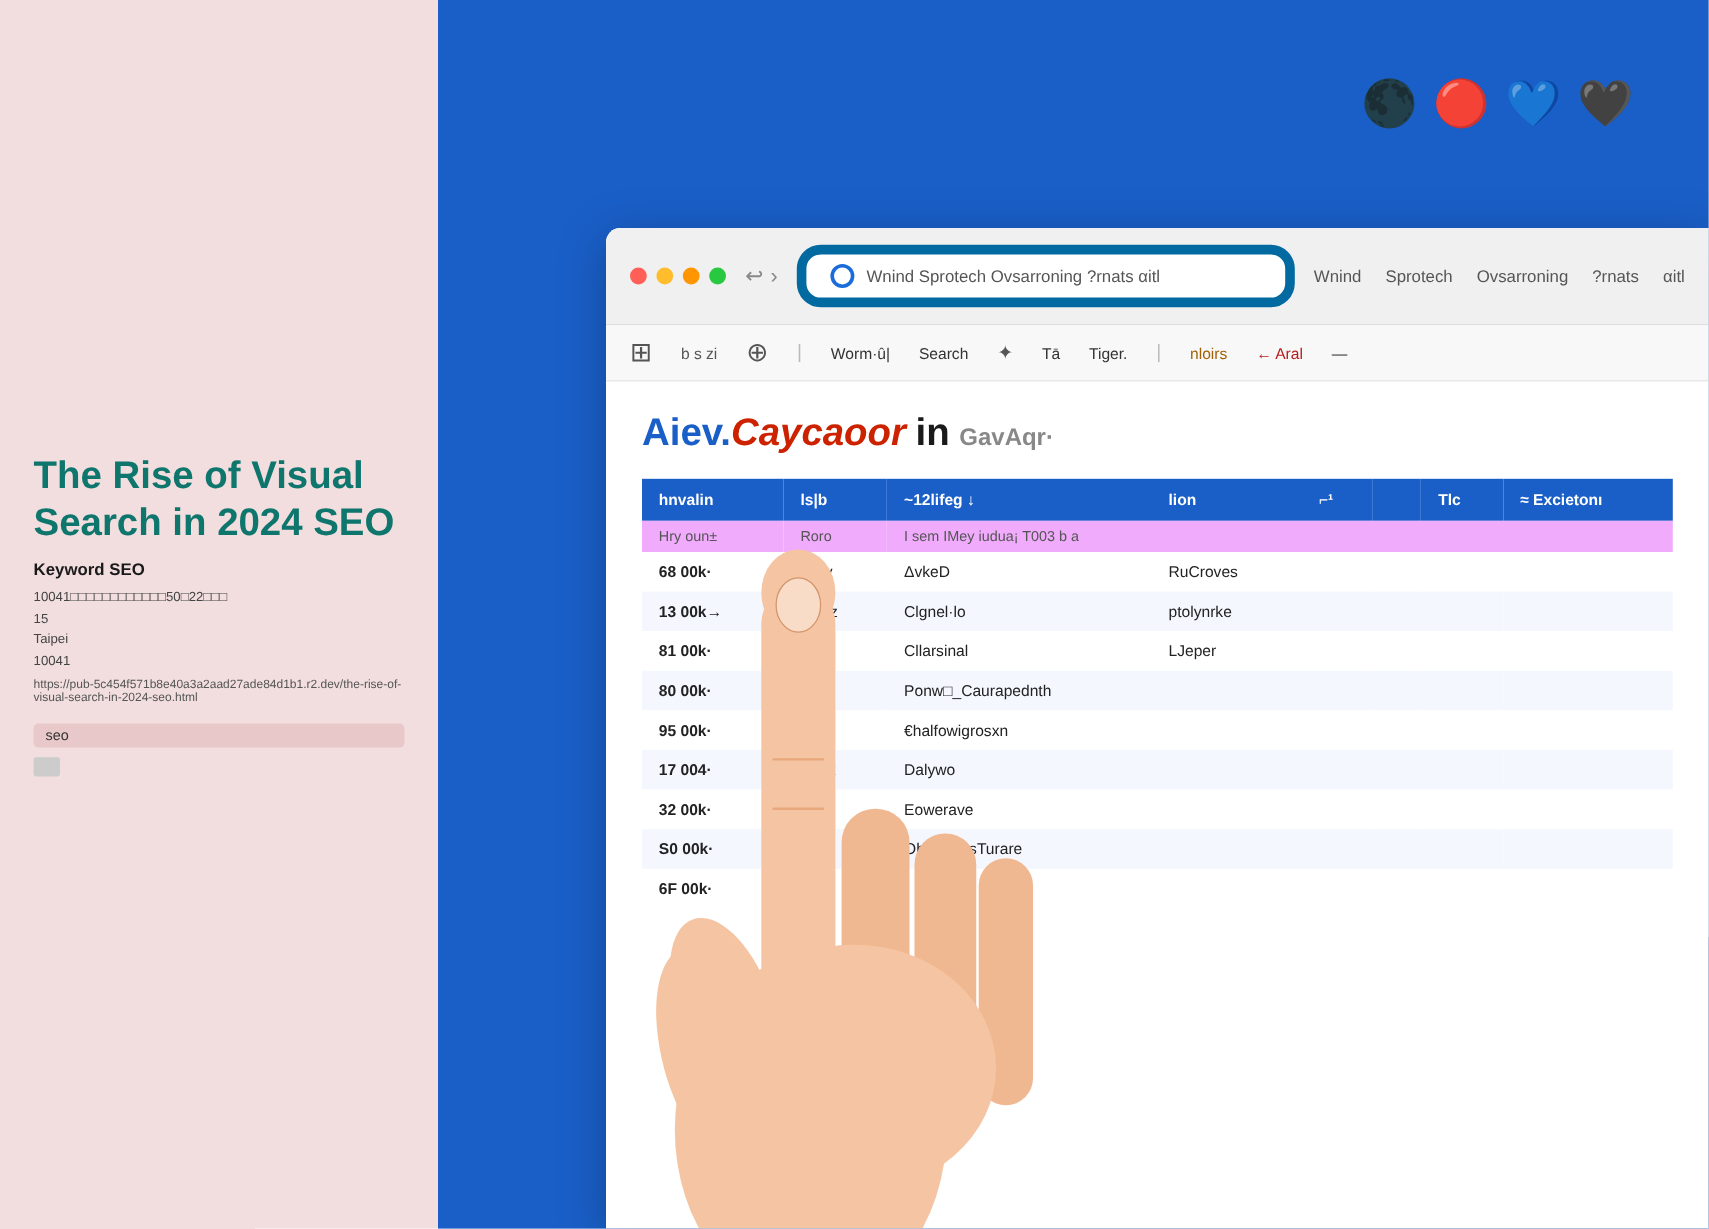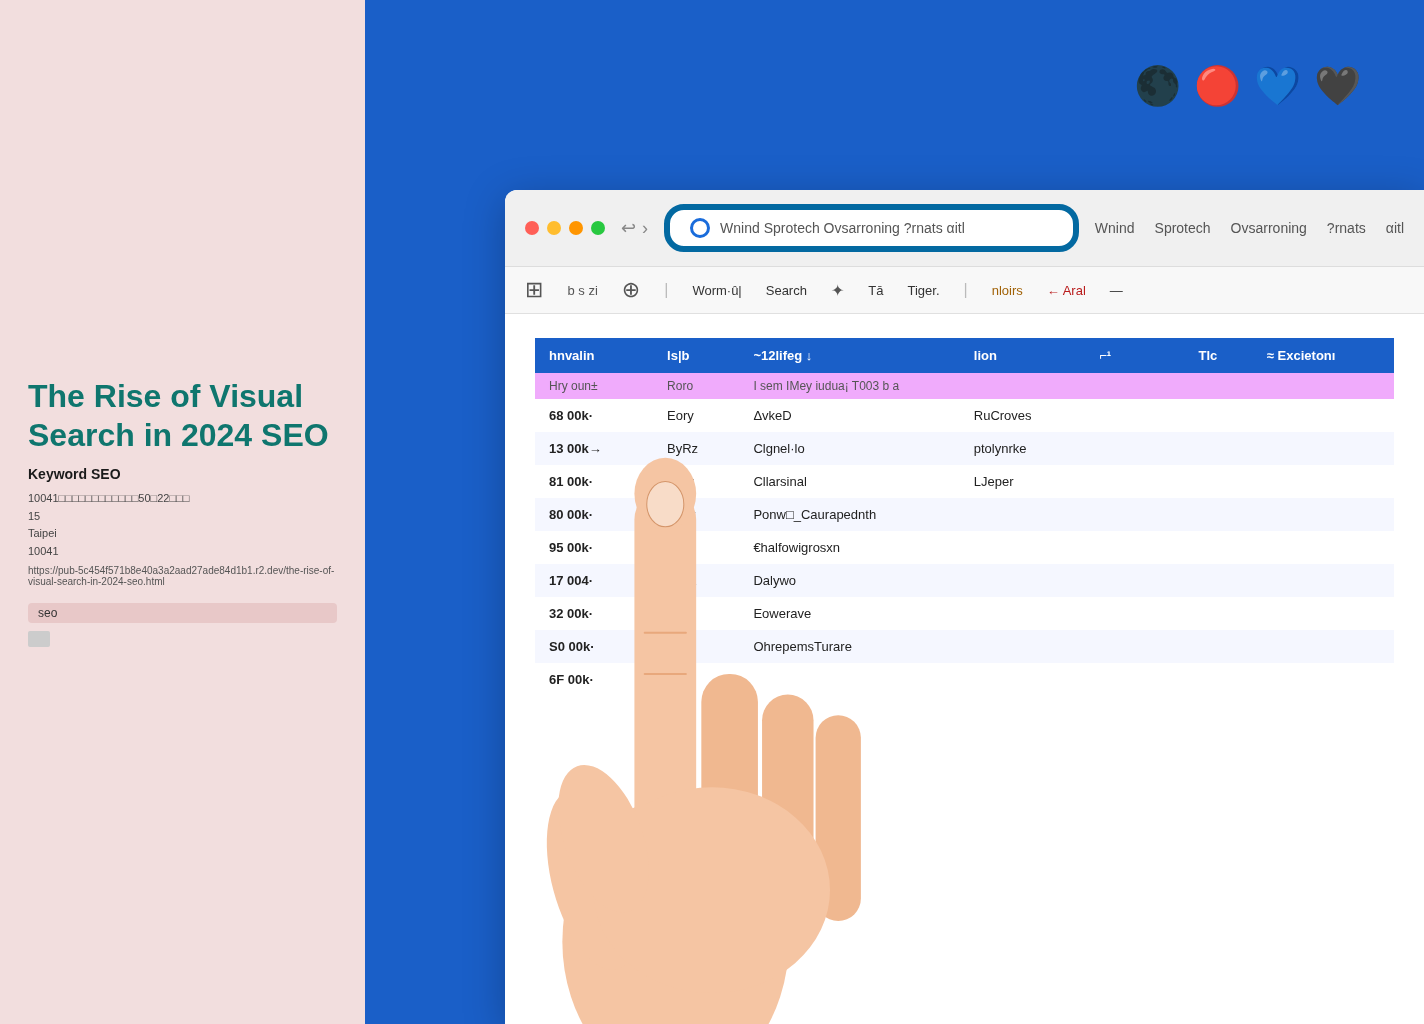--- a/index.html
+++ b/index.html
@@ -140,21 +140,21 @@
       display: flex;
       gap: 6px;
       align-items: center;
       color: #888;
       font-size: 18px;
     }
 
     .address-bar {
       flex: 1;
       background: #fff;
-      border: 6px solid #0369a1;
+      border: 8px solid #0369a1;
       border-radius: 20px;
       padding: 8px 20px;
       display: flex;
       align-items: center;
       gap: 10px;
     }
 
     .address-icon {
       width: 20px;
       height: 20px;
@@ -323,20 +323,26 @@
       <span style="font-size:13px; color:#333;">Tā</span>
       <span style="font-size:13px; color:#333;">Tiger.</span>
       <span class="nav-sep">|</span>
       <span style="font-size:13px; color:#a16207;">nloirs</span>
       <span style="font-size:13px; color:#b91c1c;text-align:right;">← Aral</span>
       <span style="font-size:13px; color:#333;">—</span>
     </div>
 
     <div class="browser-content">
 
+      <div class="page-heading">
+        <span class="heading-blue">Aiev.</span>
+        <span class="heading-blue" style="color:#cc2200; font-style:italic;">Caycaoor</span>
+        <span style="margin-left:8px; color:#1a1a1a;">in</span>
+        <span style="margin-left:8px; color:#888; font-size:20px;">GavAqr·</span>
+      </div>
 
       <table class="data-table">
         <thead>
           <tr>
             <th>hnvalin</th>
             <th>ls|b</th>
             <th>~12lifeg ↓</th>
             <th>lion</th>
             <th>⌐¹</th>
             <th></th>

